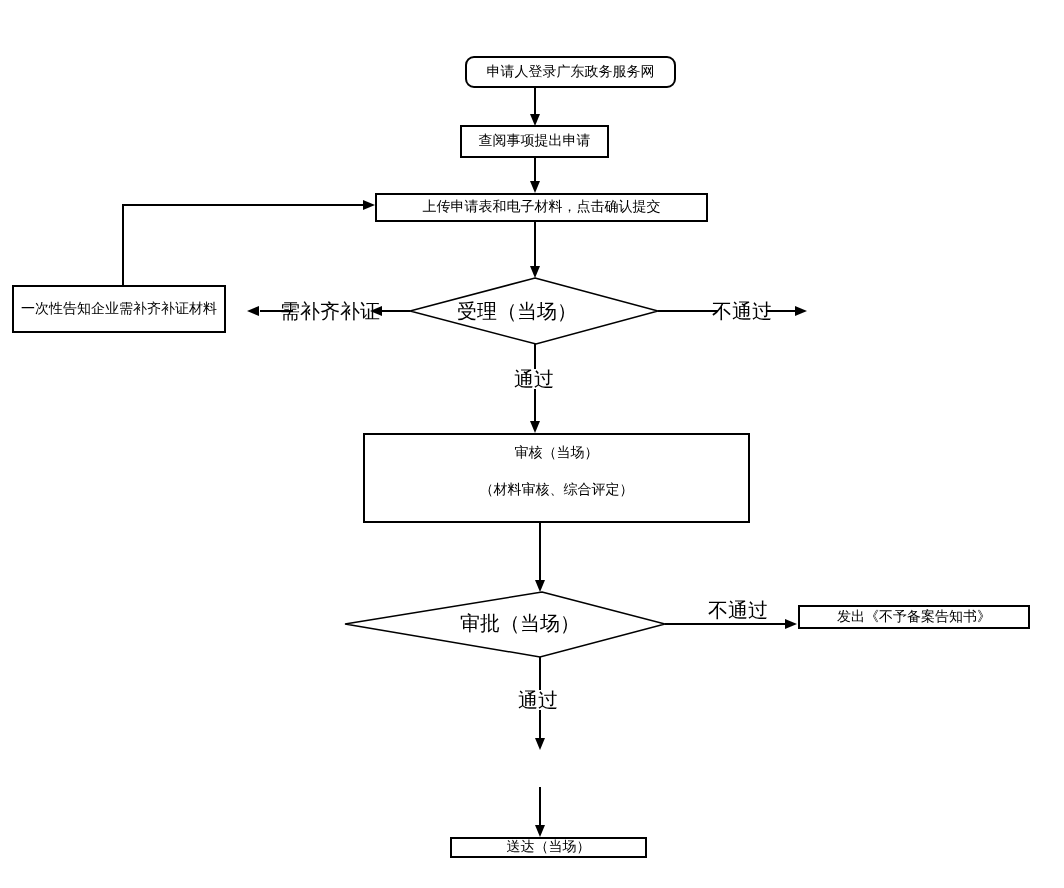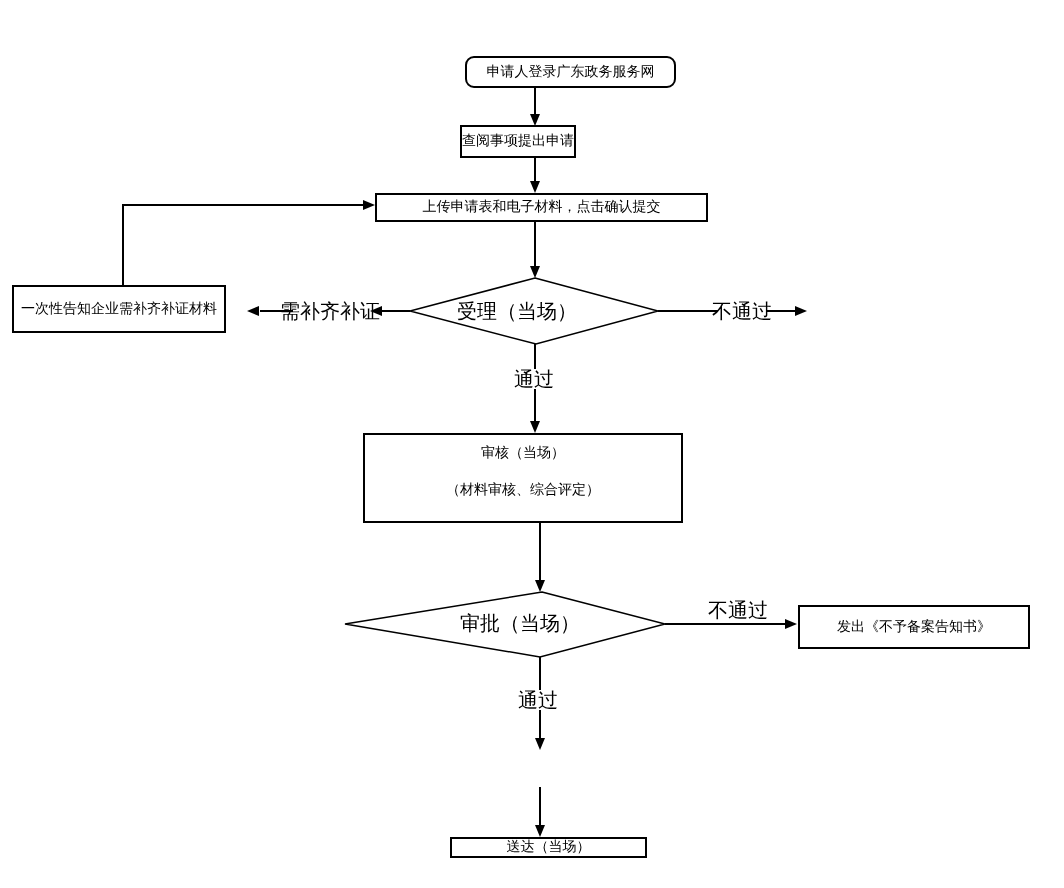--- a/index.html
+++ b/index.html
@@ -117,37 +117,37 @@
     </g>
 
     <g>
       <line x1="540" y1="787" x2="540" y2="827"></line>
       <polygon class="arrow" points="540,837 535,825 545,825"></polygon>
     </g>
   </svg>
 
   <div class="node terminator" style="left:437px; top:56px; width:211px; height:32px;margin-left:28px;">申请人登录广东政务服务网</div>
 
-  <div class="node" style="left:460px; top:125px; width:116px; height:33px;">查阅事项提出申请</div>
+  <div class="node" style="left:460px; top:125px; width:149px; height:33px;">查阅事项提出申请</div>
 
   <div class="node" style="left:375px; top:193px; width:333px; height:29px;">上传申请表和电子材料，点击确认提交</div>
 
   <div class="dtext" style="left:417px; top:302px; width:200px; height:18px;">受理（当场）</div>
 
   <div class="node" style="left:12px; top:285px; width:214px; height:48px;">一次性告知企业需补齐补证材料</div>
 
 
-  <div class="node multi" style="left:363px; top:433px; width:320px; height:90px;">
+  <div class="node multi" style="left:363px; top:433px; width:387px; height:90px;">
     <div>审核（当场）</div>
     <div>（材料审核、综合评定）</div>
   </div>
 
   <div class="dtext" style="left:420px; top:614px; width:200px; height:18px;">审批（当场）</div>
 
-  <div class="node" style="left:798px; top:605px; width:232px; height:44px;">发出《不予备案告知书》</div>
+  <div class="node" style="left:798px; top:605px; width:232px; height:24px;">发出《不予备案告知书》</div>
 
 
   <div class="node" style="left:450px; top:837px; width:197px; height:21px;">送达（当场）</div>
 
   <div class="elabel" style="left:295px; top:303px; width:70px; height:16px;">需补齐补证</div>
 
   <div class="elabel" style="left:720px; top:303px; width:44px; height:16px;">不通过</div>
 
   <div class="elabel" style="left:518px; top:371px; width:32px; height:16px;">通过</div>
 

